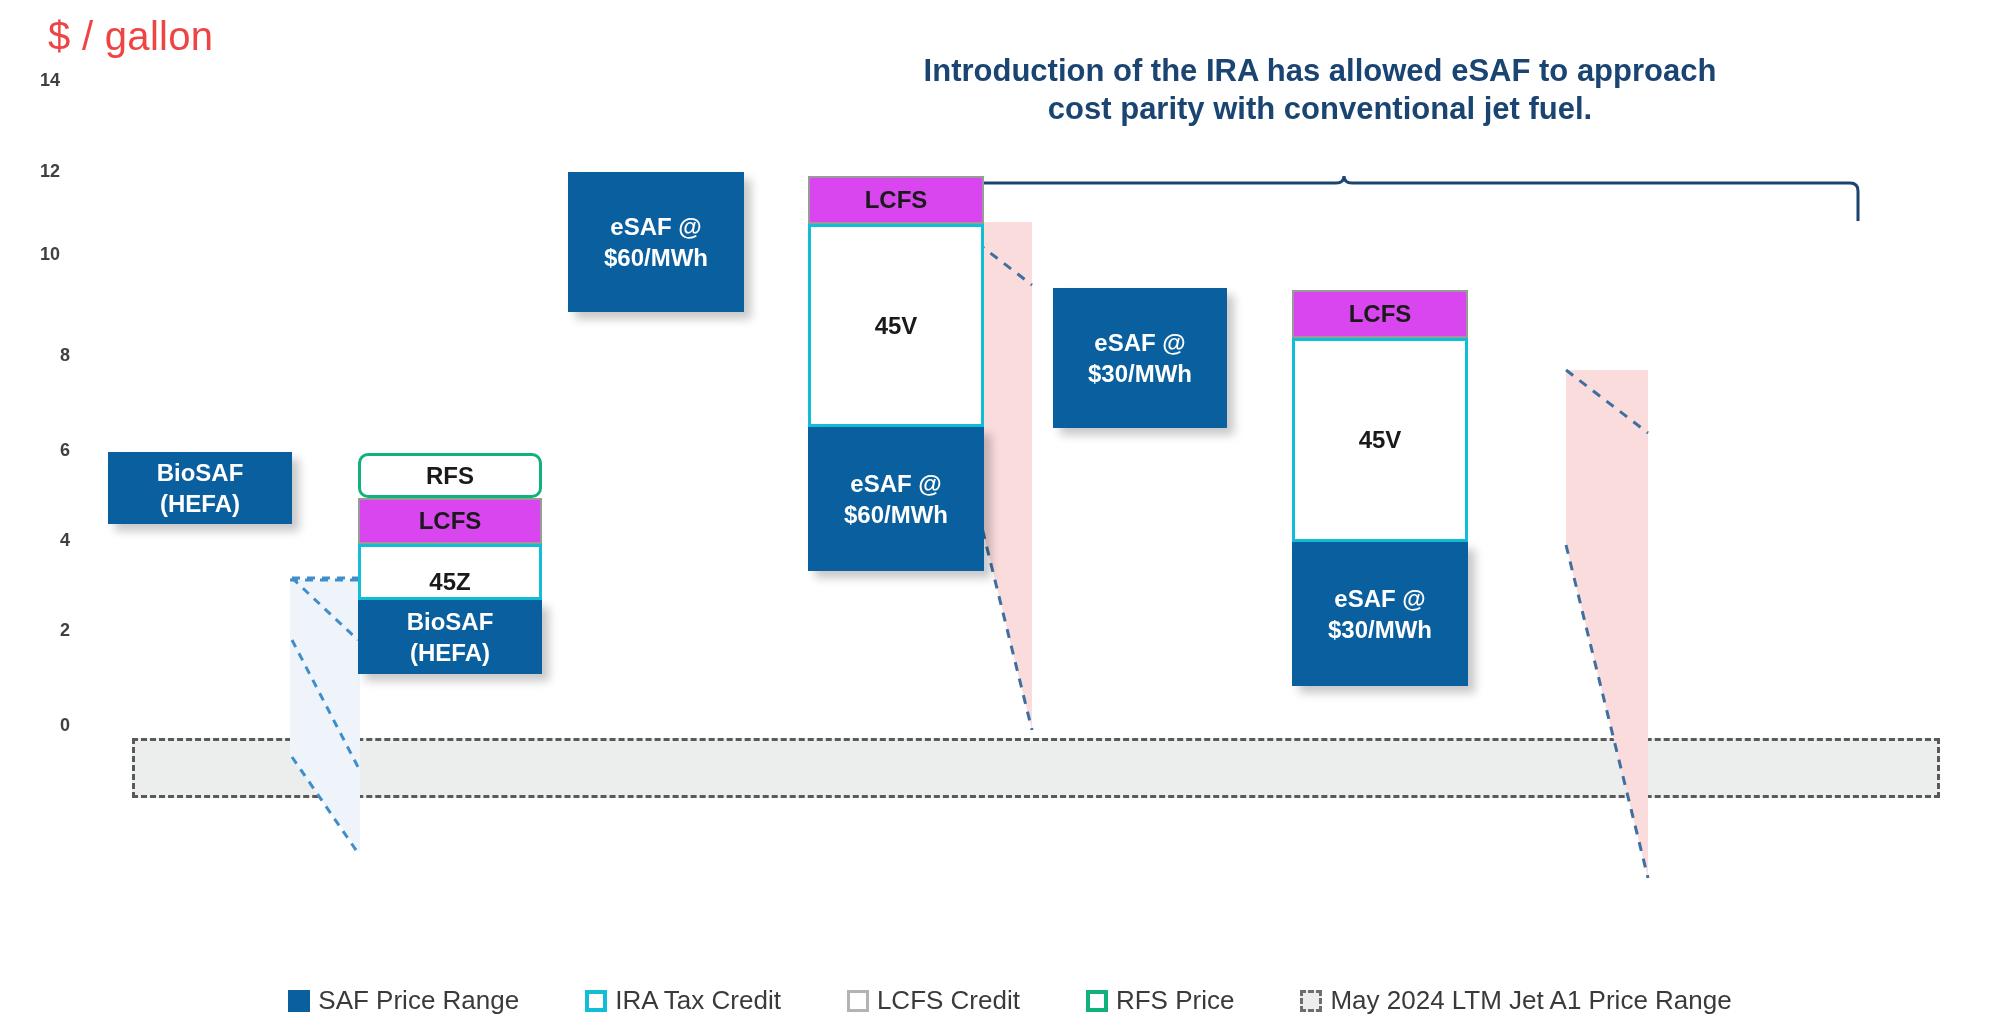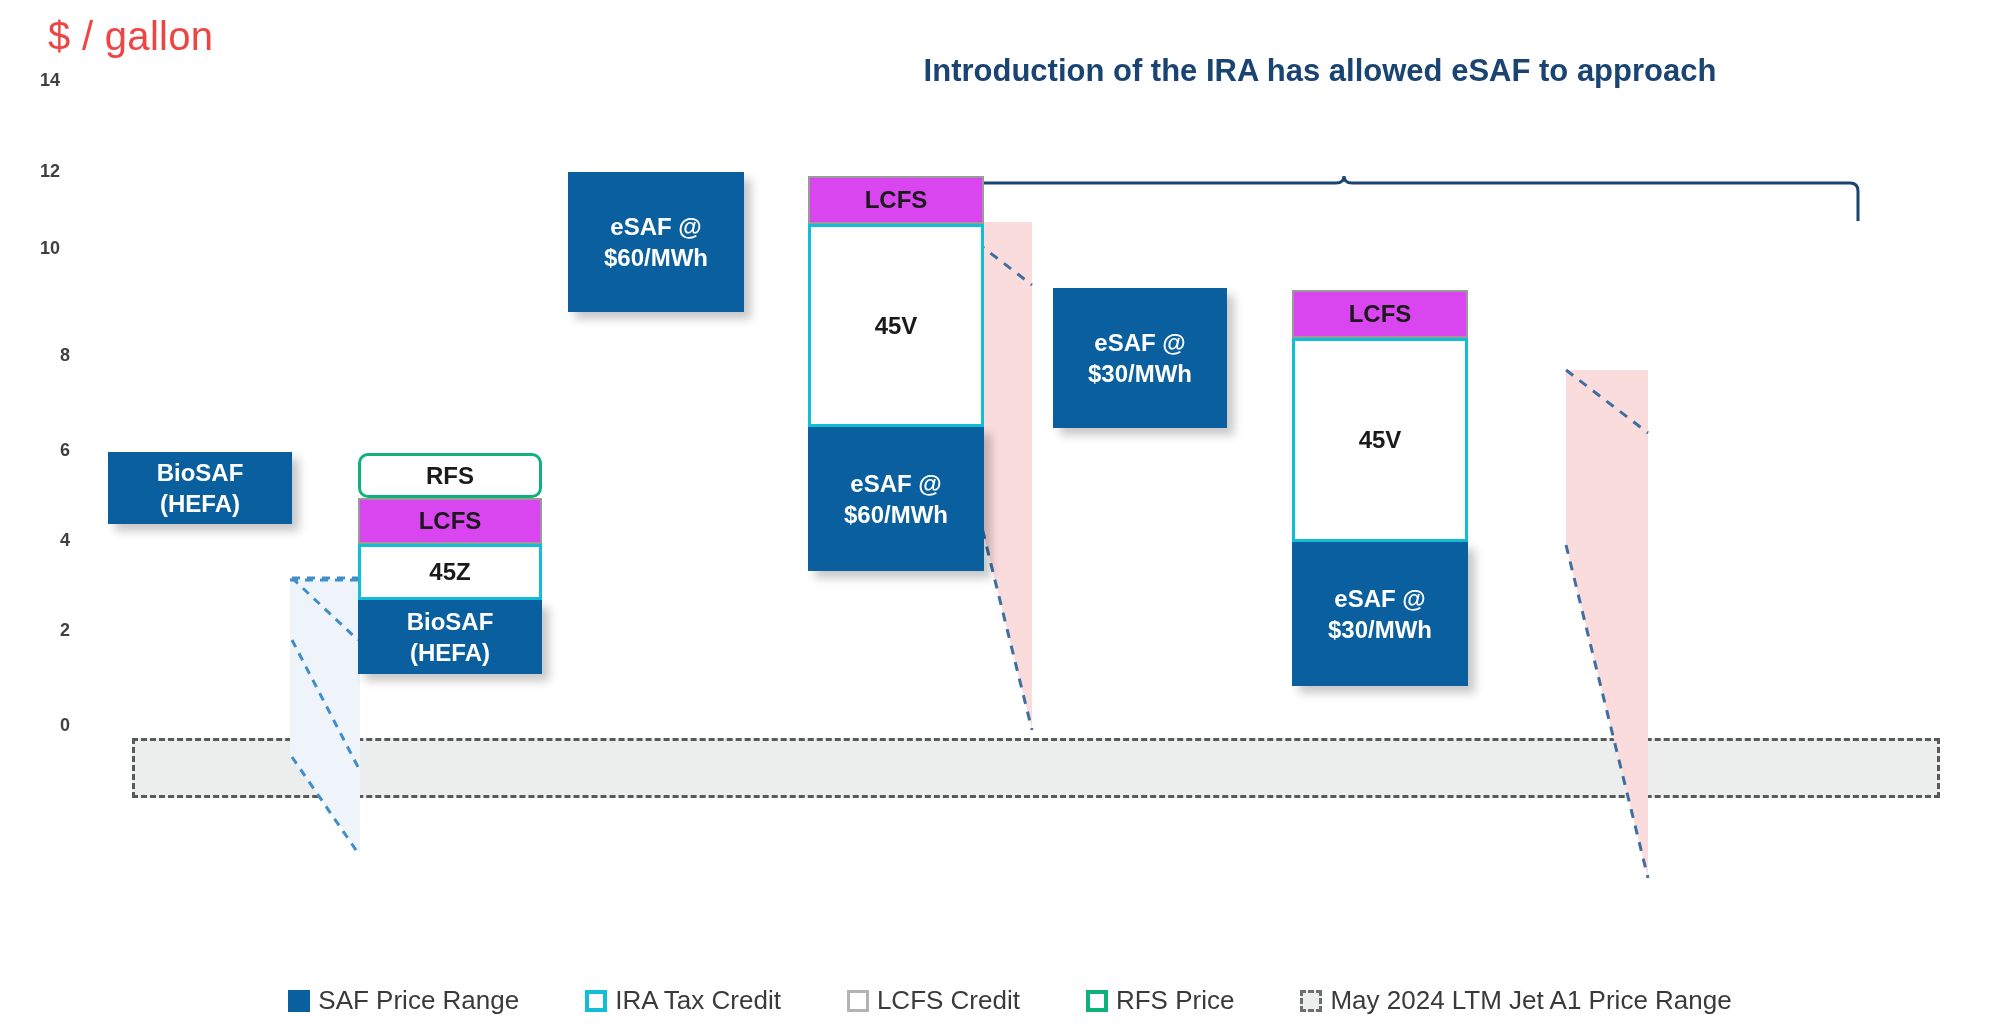--- a/index.html
+++ b/index.html
@@ -36,21 +36,21 @@
 </style>
 </head>
 <body>
 
 <div class="stage">
 
   <div class="axis-unit">$ / gallon</div>
 
   <div class="tick" style="top:70px;left:0;">14</div>
   <div class="tick" style="top:161px;left:0;">12</div>
-  <div class="tick" style="top:238px;left:0;">10</div>
+  <div class="tick" style="top:244px;left:0;">10</div>
   <div class="tick" style="top:345px;left:10px;">8</div>
   <div class="tick" style="top:440px;left:10px;">6</div>
   <div class="tick" style="top:530px;left:10px;">4</div>
   <div class="tick" style="top:620px;left:10px;">2</div>
   <div class="tick" style="top:715px;left:10px;">0</div>
 
   <div class="band"></div>
 
   <svg class="conn" style="left:0;top:0;width:2000px;height:1036px;">
     <polygon points="290,580 360,580 360,853 290,757" fill="#eef4f9"></polygon>
@@ -66,37 +66,38 @@
     <line x1="950" y1="222" x2="1032" y2="285" stroke="#3f6fa0" stroke-width="3" stroke-dasharray="9 8"></line>
     <line x1="950" y1="398" x2="1032" y2="730" stroke="#3f6fa0" stroke-width="3" stroke-dasharray="9 8"></line>
 
     <polygon points="1566,370 1648,370 1648,878 1566,545" fill="#fadcdc"></polygon>
     <line x1="1566" y1="370" x2="1648" y2="433" stroke="#3f6fa0" stroke-width="3" stroke-dasharray="9 8"></line>
     <line x1="1566" y1="545" x2="1648" y2="878" stroke="#3f6fa0" stroke-width="3" stroke-dasharray="9 8"></line>
   </svg>
 
   <div class="title">
     <div>Introduction of the IRA has allowed eSAF to approach</div>
+    <div>cost parity with conventional jet fuel.</div>
   </div>
   <svg class="brace" viewBox="0 0 1020 46">
     <path d="M2,46 L2,16 Q2,8 10,8 L496,8 Q504,8 504,1 Q504,8 512,8 L1010,8 Q1018,8 1018,16 L1018,46" fill="none" stroke="#1a4472" stroke-width="3"></path>
   </svg>
 
   <div class="floatbox" style="left:108px;top:452px;width:184px;height:72px;">
     <span>BioSAF</span>
     <span>(HEFA)</span>
   </div>
 
   <div class="seg rfs" style="left:358px;top:453px;width:184px;height:45px;border-radius:10px;">
     <span>RFS</span>
   </div>
   <div class="seg lcfs" style="left:358px;top:498px;width:184px;height:46px;">
     <span>LCFS</span>
   </div>
-  <div class="seg ira" style="left:358px;top:544px;width:184px;height:56px;">
+  <div class="seg ira" style="left:358px;top:544px;width:184px;height:56px;justify-content:flex-end;">
     <span>45Z</span>
   </div>
   <div class="seg saf" style="left:358px;top:600px;width:184px;height:74px;">
     <span>BioSAF</span>
     <span>(HEFA)</span>
   </div>
 
   <div class="floatbox" style="left:568px;top:172px;width:176px;height:140px;">
     <span>eSAF @</span>
     <span>$60/MWh</span>

